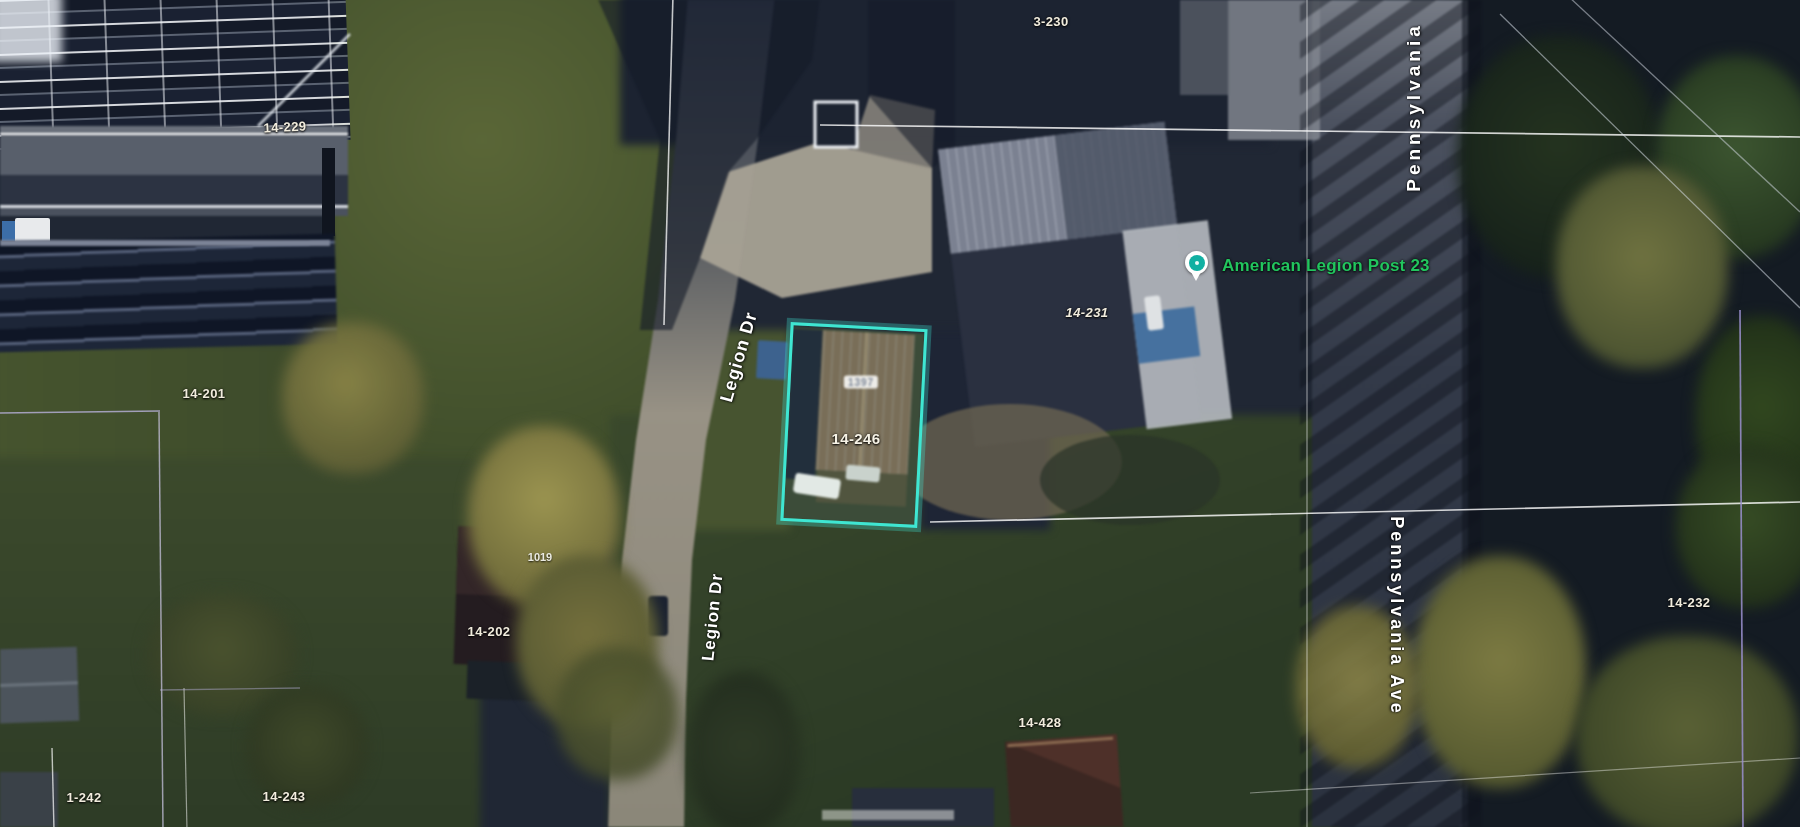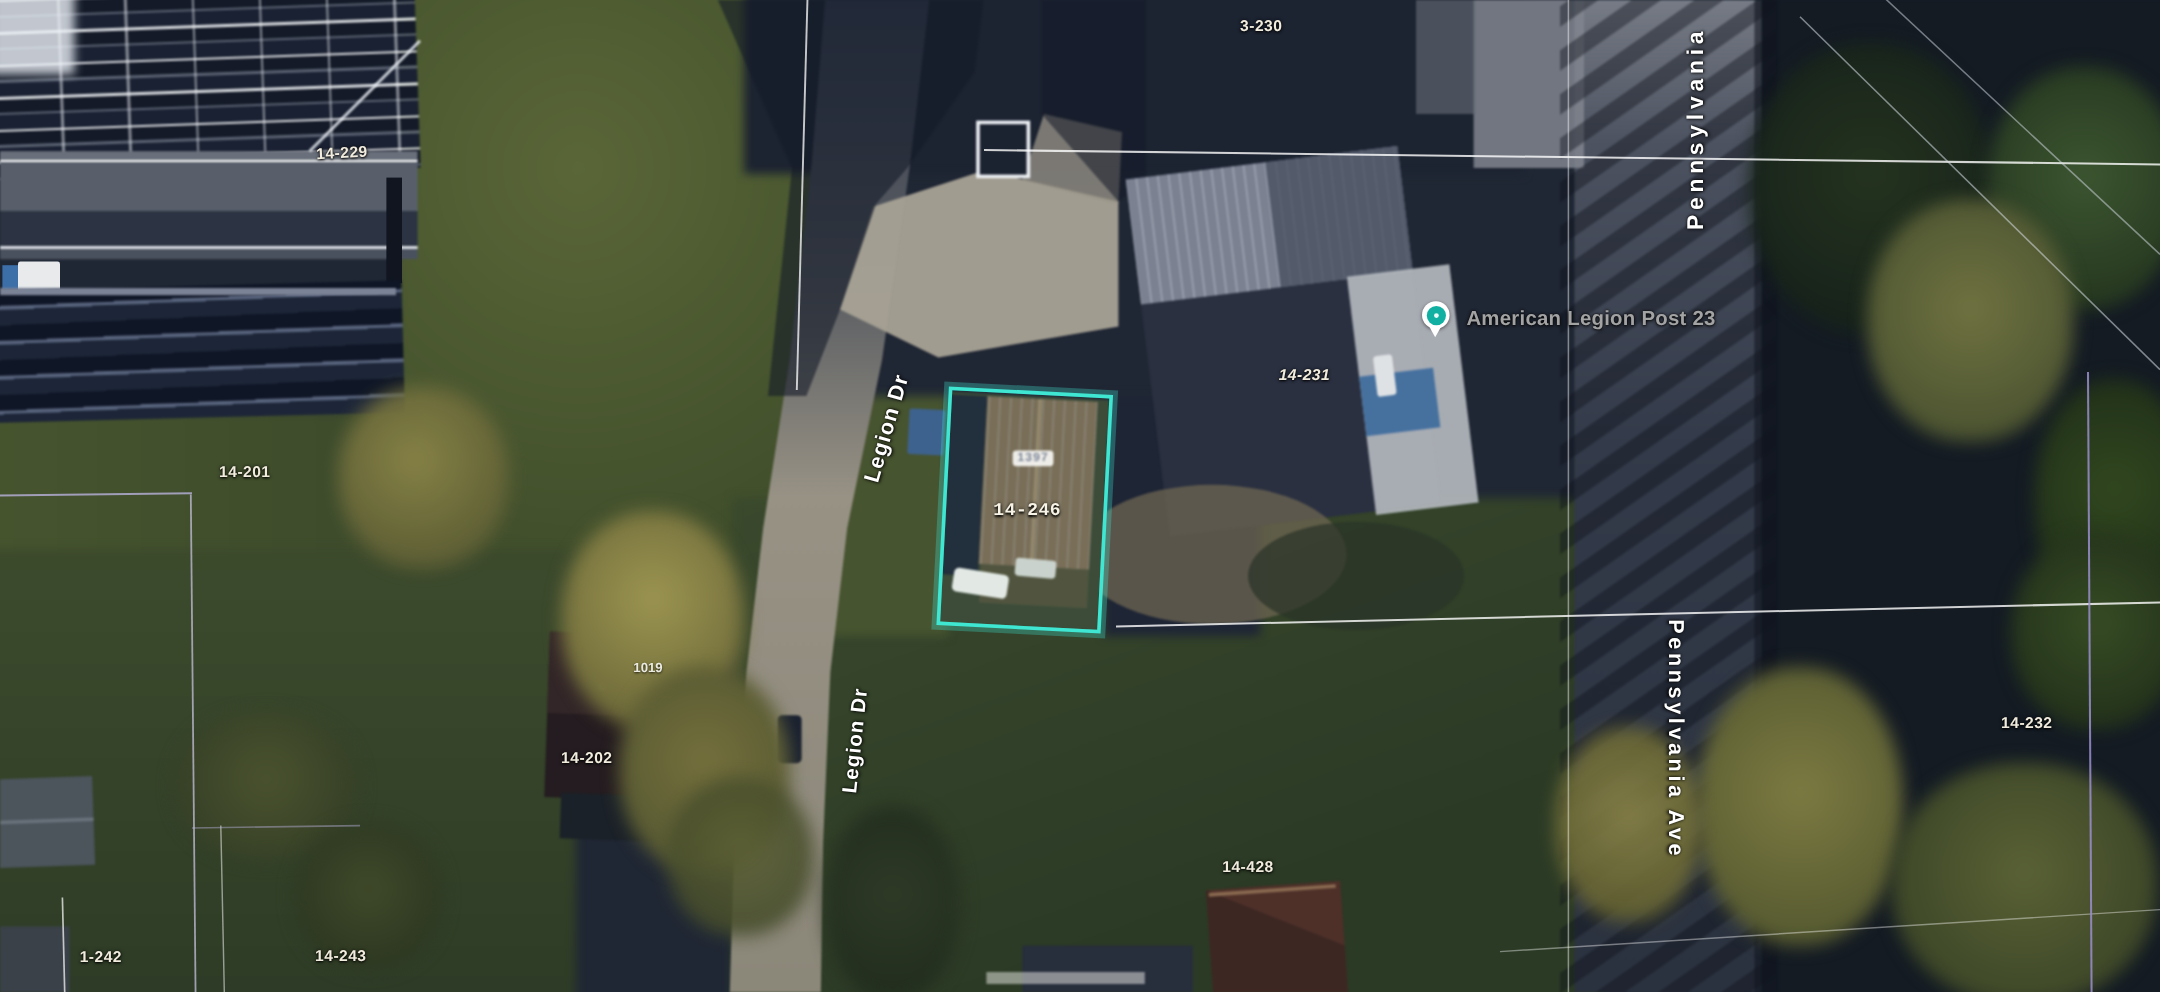--- a/index.html
+++ b/index.html
@@ -14,21 +14,21 @@
         letter-spacing:.4px;white-space:nowrap;z-index:40;}
   .hl-lbl{font-size:15px;color:#f7f3e6;}
   .addr{transform:translate(-50%,-50%);font-weight:bold;font-size:11px;color:#f4f4ef;
         text-shadow:0 1px 2px rgba(0,0,0,.85);opacity:.92;white-space:nowrap;z-index:40;}
   .chip{transform:translate(-50%,-50%);background:rgba(250,250,247,.9);border-radius:3px;
         padding:1px 4px;font-size:10px;font-weight:bold;color:#7d8798;filter:blur(.8px);
         z-index:38;letter-spacing:1px;}
   .street{transform:translate(-50%,-50%) rotate(var(--rot));font-weight:bold;color:#fff;
         text-shadow:0 1px 3px rgba(0,0,0,.95),0 0 2px rgba(0,0,0,.85);
         white-space:nowrap;z-index:42;}
-  .place-label{transform:translateY(-50%);font-weight:bold;font-size:17px;color:#a3a3a3;
+  .place-label{transform:translateY(-50%);font-weight:bold;font-size:17px;color:#22c55e;
         text-shadow:0 1px 3px rgba(0,0,0,.95),0 0 2px rgba(0,0,0,.8);
         white-space:nowrap;z-index:45;letter-spacing:.2px;}
   .marker{width:24px;height:34px;z-index:44;}
   .marker-c{left:0;top:0;width:23px;height:23px;border-radius:50%;background:#fff;
         box-shadow:0 1px 3px rgba(0,0,0,.5);}
   .marker-i{left:3.5px;top:3.5px;width:16px;height:16px;border-radius:50%;background:#11b0a2;}
   .marker-d{left:9.5px;top:9.5px;width:4px;height:4px;border-radius:50%;background:#eafaf7;}
   .marker-tail{left:6px;top:21px;width:0;height:0;border-left:5px solid transparent;
         border-right:5px solid transparent;border-top:9px solid #fff;}
   #industrial{left:-6px;top:-6px;width:354px;height:152px;transform:rotate(-2deg);
@@ -214,21 +214,21 @@
 
   <div class="plbl" style="left:285px;top:127px;transform:translate(-50%,-50%) rotate(-3deg);">14-229</div>
   <div class="plbl" style="left:1051px;top:21px;">3-230</div>
   <div class="plbl" style="left:1087px;top:312px;font-style:italic;">14-231</div>
   <div class="plbl" style="left:1689px;top:602px;">14-232</div>
   <div class="plbl" style="left:204px;top:393px;">14-201</div>
   <div class="plbl" style="left:84px;top:797px;">1-242</div>
   <div class="plbl" style="left:284px;top:796px;">14-243</div>
   <div class="plbl" style="left:489px;top:631px;">14-202</div>
   <div class="plbl" style="left:1040px;top:722px;">14-428</div>
-  <div class="plbl hl-lbl" style="left:856px;top:426px;font-family:Liberation Mono, monospace;">14-246</div>
+  <div class="plbl hl-lbl" style="left:856px;top:438px;">14-246</div>
 
   <div class="addr" style="left:540px;top:557px;">1019</div>
   <div class="addr" style="left:1133px;top:860px;">1101</div>
   <div class="chip" style="left:861px;top:382px;">1397</div>
 
   <div class="street" style="left:739px;top:357px;--rot:-74deg;font-size:18px;letter-spacing:1px;">Legion Dr</div>
   <div class="street" style="left:713px;top:617px;--rot:-84deg;font-size:17px;letter-spacing:1px;">Legion Dr</div>
   <div class="street" style="left:1414px;top:107px;--rot:-90deg;font-size:19px;letter-spacing:4px;">Pennsylvania</div>
   <div class="street" style="left:1396px;top:616px;--rot:90deg;font-size:18px;letter-spacing:3px;">Pennsylvania Ave</div>
 

